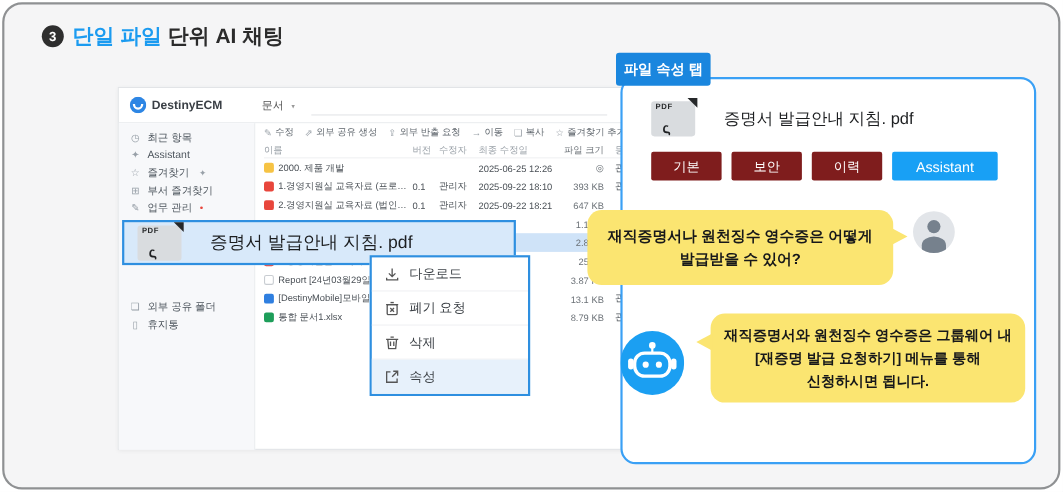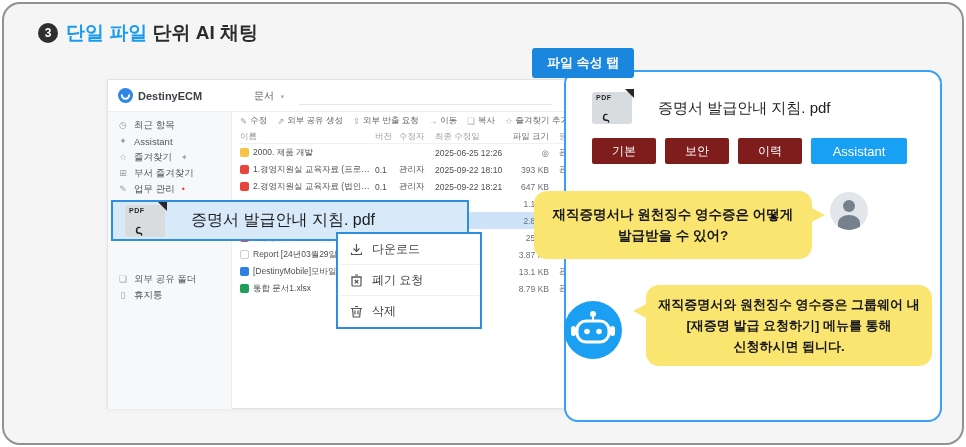--- a/index.html
+++ b/index.html
@@ -10,21 +10,21 @@
   .title { position:absolute; left:34px; top:16px; display:flex; align-items:center; gap:8px; font-size:19px; font-weight:bold; color:#2b2b2b; }
   .title .num { display:inline-flex; width:20px; height:20px; border-radius:50%; background:#2e2e2e; color:#fff; font-size:12px; align-items:center; justify-content:center; }
   .title .hl { color:#1b9bf0; }
 
   
   .ecm { position:absolute; left:103px; top:75px; width:478px; height:330px; background:#fff; border:1px solid #e2e4e7; box-shadow:0 1px 4px rgba(0,0,0,.06); z-index:5; }
   .ecm-top { height:32px; display:flex; align-items:center; border-bottom:1px solid #eceef0; padding:0 10px; }
   .ecm-logo { display:flex; align-items:center; gap:5px; width:116px; }
   .ecm-logo .mark { width:15px; height:15px; }
   .ecm-logo .nm { font-size:11px; font-weight:bold; color:#3a3f45; }
-  .scope { font-size:10px; color:#555; margin-left:20px; cursor:pointer;font-family:Liberation Mono, monospace; }
+  .scope { font-size:10px; color:#555; margin-left:4px; cursor:pointer;font-family:Liberation Mono, monospace; }
   .scope .car { font-size:8px; color:#999; }
   .searchline { flex:1; height:18px; margin:0 12px 0 14px; border-bottom:1px solid #e3e5e8; }
   .filtico { font-size:11px; color:#8a9097; }
 
   .ecm-body { display:flex; height:297px; }
   .sb { width:124px; background:#f7f8fa; border-right:1px solid #eceef0; padding-top:5px; font-size:9.5px; color:#4e565e; }
   .sb-item { display:flex; align-items:center; gap:6px; padding:0 10px; height:16px; cursor:pointer; }
   .sb-item .sico { font-size:9px; color:#98a0a8; width:10px; text-align:center; }
   .sb-gap { height:58px; }
   .reddot { color:#e8463c; font-size:9px; margin-left:1px; }
@@ -65,21 +65,21 @@
 
   
   .cmenu { position:absolute; left:332px; top:228px; width:146px; background:#fff; border:2px solid #2e8fe0; z-index:25; }
   .cmi { display:flex; align-items:center; gap:9px; height:31px; padding-left:12px; font-size:12px; color:#3c4146; border-bottom:1px solid #f0f1f3; cursor:pointer; }
   .cmi:last-child { border-bottom:none; }
   .cmi.active { background:#e7f1fb; }
   .cmi svg { flex:0 0 13px; }
 
   
   .panel { position:absolute; left:560px; top:66px; width:378px; height:352px; background:#fff; border:2px solid #3aa0f5; border-radius:14px; z-index:30; }
-  .pbadge { position:absolute; left:528px; top:44px; background:#1a86de; color:#fff; font-size:13px; font-weight:bold; padding:6px 15px; border-radius:3px; z-index:40; }
+  .pbadge { position:absolute; left:556px; top:44px; background:#1a86de; color:#fff; font-size:13px; font-weight:bold; padding:6px 7px; border-radius:3px; z-index:40; }
   .pfile { position:absolute; left:26px; top:20px; display:flex; align-items:center; gap:26px; }
   .pfile .fname { font-size:15px; color:#1d1f21; }
   .ptabs { position:absolute; left:26px; top:66px; display:flex; gap:9px; }
   .ptab { min-width:64px; height:26px; display:flex; align-items:center; justify-content:center; background:#7f1d1d; color:#fff; font-size:12px; border-radius:2px; cursor:pointer; padding:0 10px; }
   .ptab.accent { background:#18a0f5; min-width:96px; font-size:13px; }
 
   
   .bubble { position:absolute; background:#fbe571; border-radius:13px; color:#17181a; font-weight:bold; text-align:center; z-index:45; }
   .bubble .ln { display:block; }
   .ub { left:530px; top:187px; width:278px; padding:13px 8px; font-size:13.5px; line-height:21px; }
@@ -317,20 +317,26 @@
           <rect x="2" y="3" width="9" height="9" rx="1"></rect>
           <path d="M1 3h11M5 1h3M4.8 6l3.4 3.4M8.2 6 4.8 9.4"></path>
         </svg>
       <span>폐기 요청</span>
     </div>
     <div class="cmi">
       <svg width="13" height="13" viewBox="0 0 13 13" fill="none" stroke="#555" stroke-width="1.2">
           <path d="M2.5 3.5 3.3 12h6.4l.8-8.5M1 3.5h11M5 1.5h3M5 5.5v4M8 5.5v4"></path>
         </svg>
       <span>삭제</span>
+    </div>
+    <div class="cmi active">
+      <svg width="13" height="13" viewBox="0 0 13 13" fill="none" stroke="#555" stroke-width="1.2">
+          <path d="M5 2H1.5v9.5H11V8M7.5 1.5H11.5V5.5M11.5 1.5 6.5 6.5"></path>
+        </svg>
+      <span>속성</span>
     </div>
   </div>
 
   <div class="panel">
     <div class="pfile">
       <span class="pdfcard">
         <span class="ptxt">PDF</span>
         <span class="fold"></span>
         <span class="swoosh">ς</span>
       </span>

